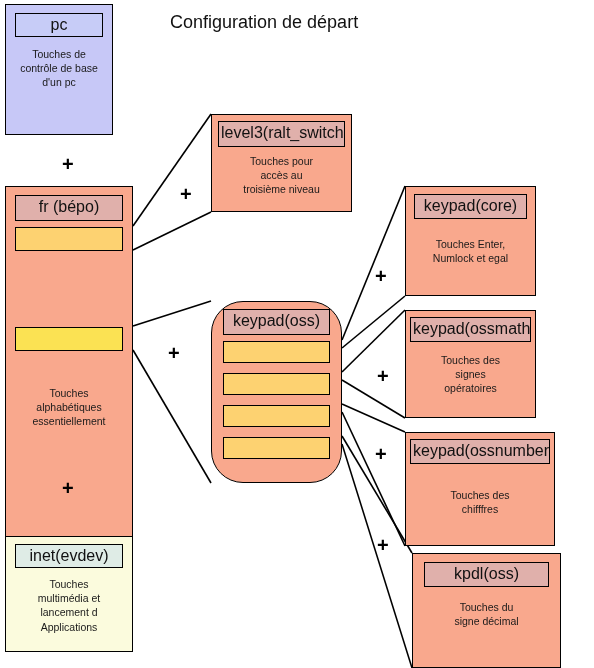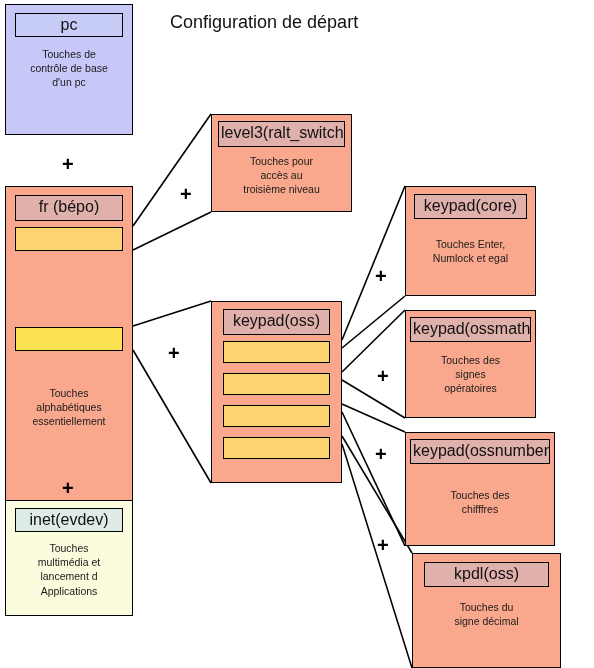--- a/index.html
+++ b/index.html
@@ -70,25 +70,25 @@
   }
   #page-title {
     position: absolute;
     z-index: 3;
     font-size: 18px;
     color: #111111;
     white-space: nowrap;
   }
 
   
-  #node-pc        { left: 5px;   top: 4px;   width: 128px; height: 131px; }
+  #node-pc        { left: 5px;   top: 4px;   width: 108px; height: 131px; }
   #node-fr        { left: 5px;   top: 186px; width: 128px; height: 367px; }
   #node-inet      { left: 5px;   top: 500px; width: 128px; height: 116px; }
   #node-level3    { left: 211px; top: 114px; width: 141px; height: 98px;  }
-  #node-keypadoss { left: 211px; top: 301px; width: 131px; height: 182px; }
+  #node-keypadoss { left: 211px; top: 301px; width: 131px; height: 182px; border-radius: 32px; }
   #node-core      { left: 405px; top: 186px; width: 131px; height: 110px; }
   #node-ossmath   { left: 405px; top: 310px; width: 131px; height: 108px; }
   #node-ossnumber { left: 405px; top: 432px; width: 150px; height: 114px; }
   #node-kpdl      { left: 412px; top: 553px; width: 149px; height: 115px; }
 </style>
 </head>
 <body>
 
 <div id="diagram">
 
@@ -124,21 +124,21 @@
     <div class="title" style="left: 9px; top: 8px; right: 9px; height: 26px; background: rgb(224, 176, 171);">fr (bépo)</div>
     <div class="bar" style="left: 9px; right: 9px; top: 40px; height: 24px; background: rgb(253, 210, 113);"></div>
     <div class="bar" style="left: 9px; right: 9px; top: 140px; height: 24px; background: rgb(251, 226, 83);"></div>
     <div class="desc" style="top:199px;">
       <div>Touches</div>
       <div>alphabétiques</div>
       <div>essentiellement</div>
     </div>
   </div>
 
-  <div class="node" id="node-inet" style="background: rgb(251, 251, 221);">
+  <div class="node" id="node-inet" style="background: rgb(251, 251, 221); margin-top: 36px;">
     <div class="title" style="left: 9px; top: 7px; right: 9px; height: 24px; background: rgb(223, 236, 230);">inet(evdev)</div>
     <div class="desc" style="top:40px;">
       <div>Touches</div>
       <div>multimédia et</div>
       <div>lancement d</div>
       <div>Applications</div>
     </div>
   </div>
 
   <div class="node" id="node-level3" style="background: rgb(249, 168, 141);">

